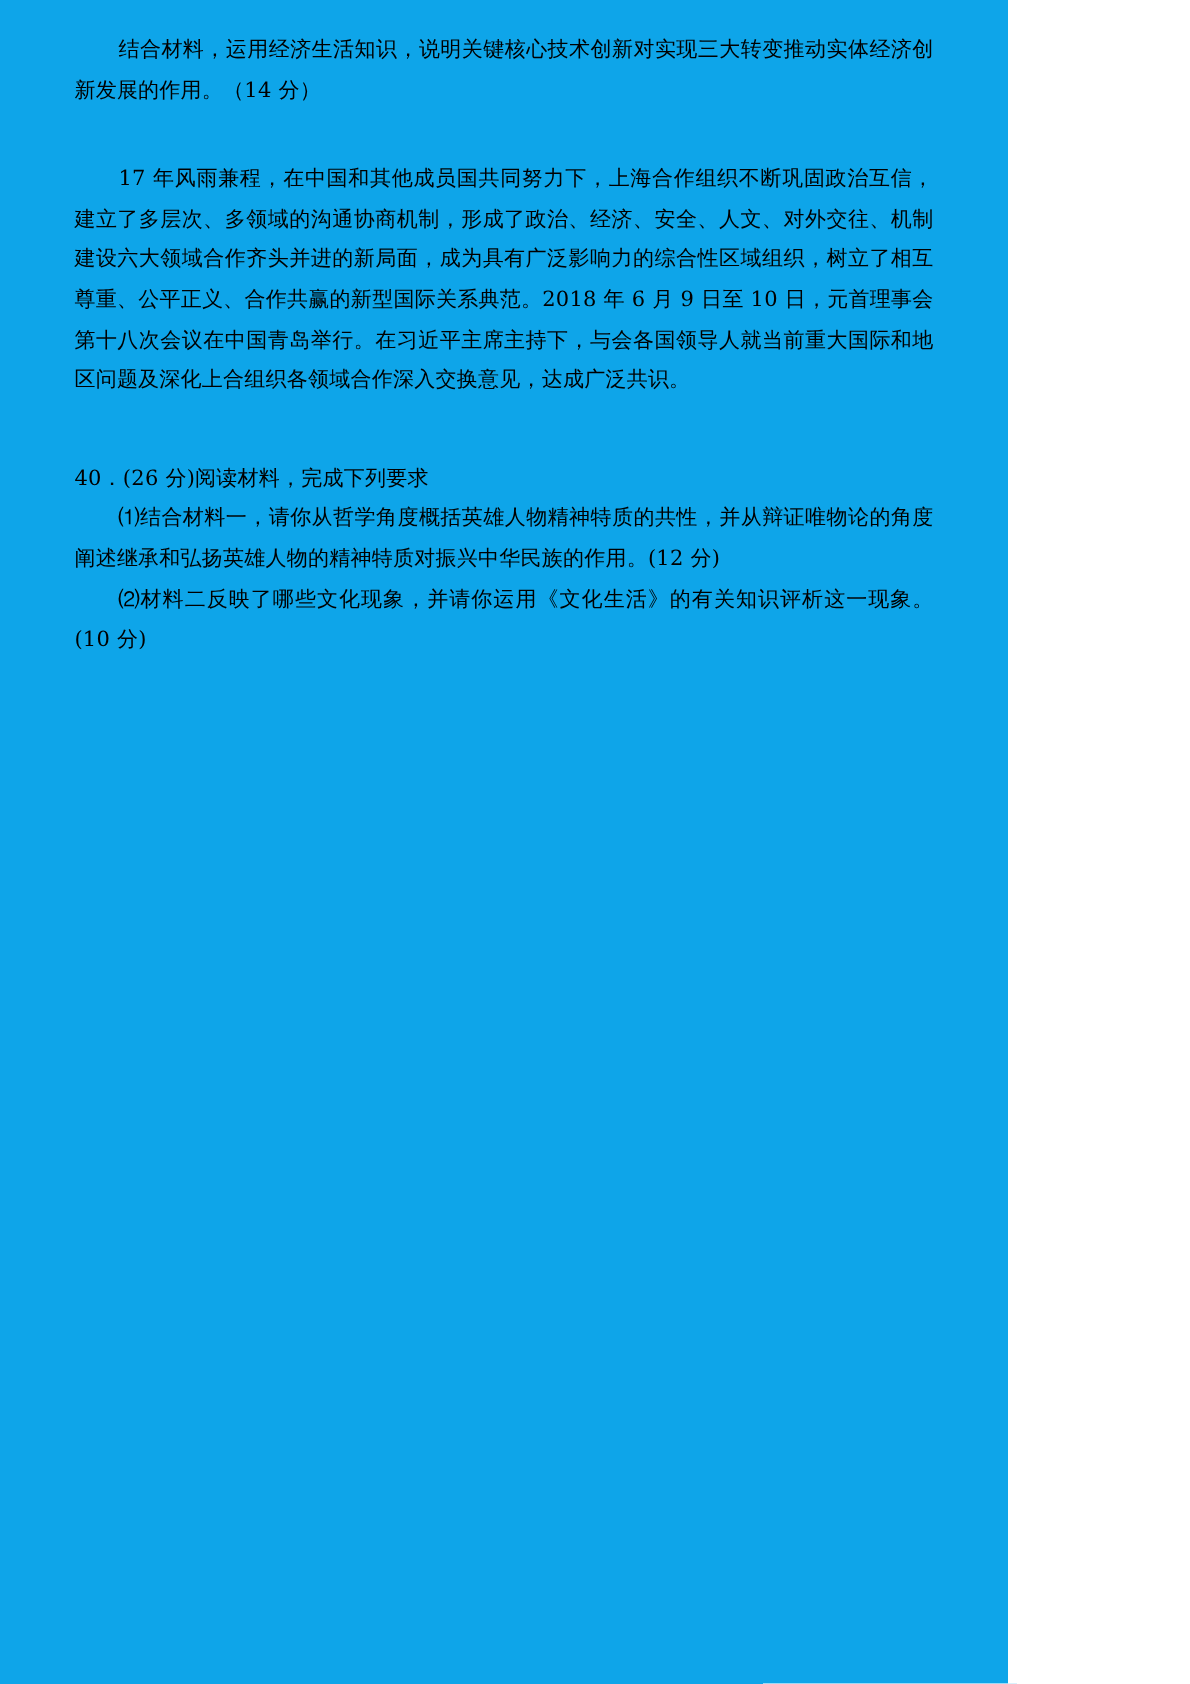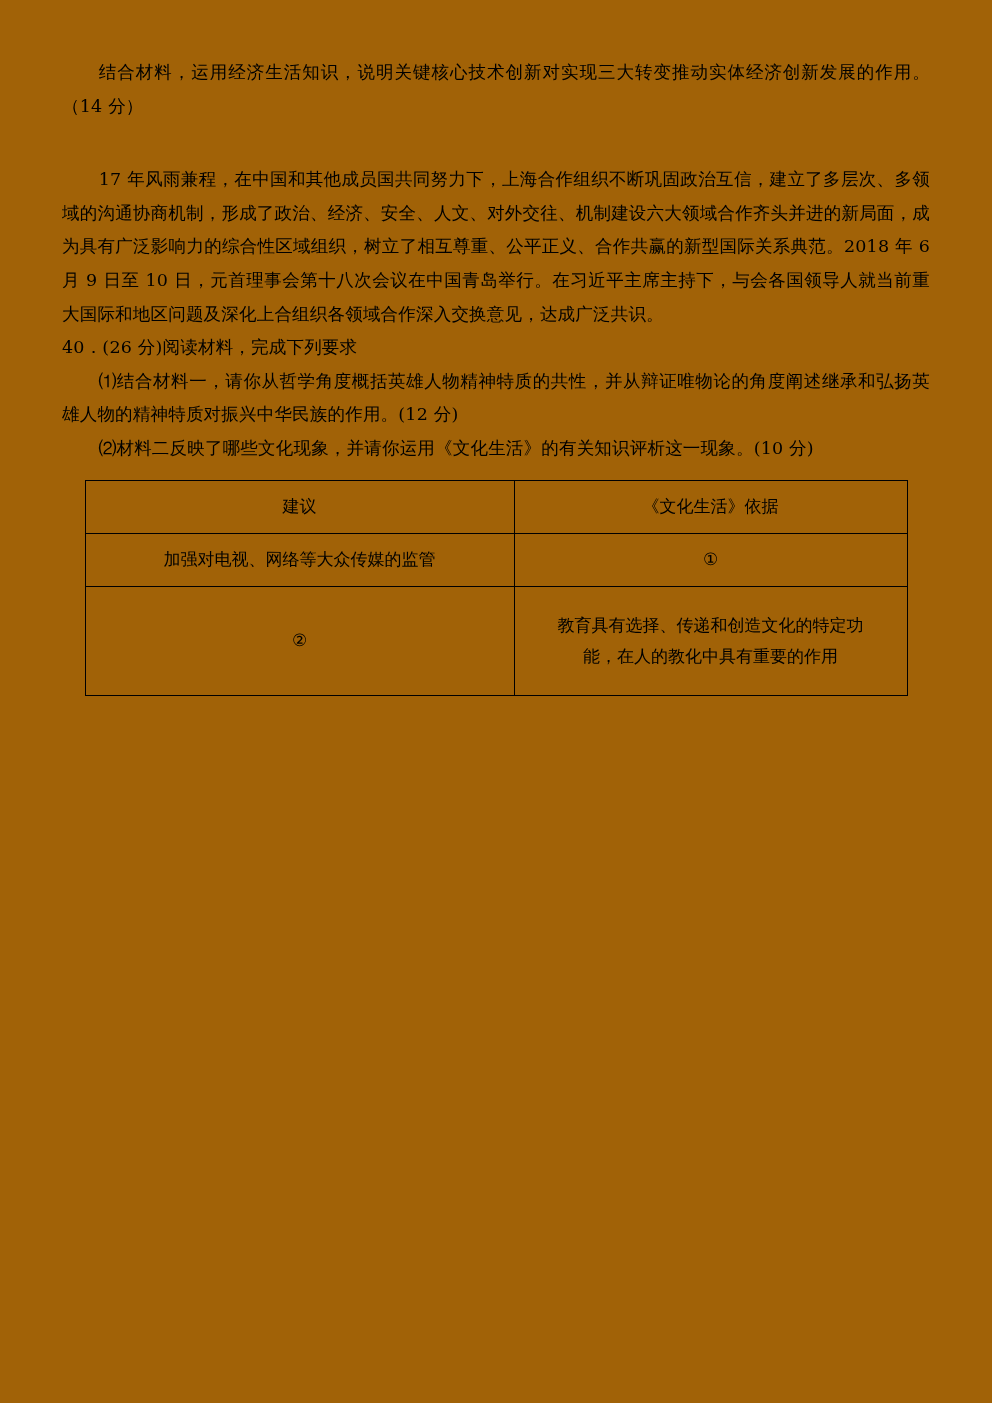--- a/index.html
+++ b/index.html
@@ -5,44 +5,45 @@
   html, body {
     margin: 0;
     padding: 0;
     background: #ffffff;
   }
   body {
     font-family: "DejaVu Serif", "Liberation Serif", serif;
     color: #000000;
   }
   .page {
-    width: 992px;
+    width: 840px;
     height: 1403px;
     box-sizing: border-box;
-    padding: 56px 62px 30px 62px;
-    background: #a16207;
+    padding: 26px 62px 30px 62px;
+    background: #0ea5e9;
     position: relative;
     overflow: hidden;
   }
   .para {
     font-size: 17.5px;
     line-height: 1.92;
     text-align: justify;
     text-justify: inter-ideograph;
     margin: 0;
     letter-spacing: 0.2px;
   }
   .indent2 {
     text-indent: 2.1em;
   }
   .indent1 {
     text-indent: 1.2em;
   }
   .noindent {
     text-indent: 0;
+    margin-top: 48px;
   }
   .gap-lg {
     height: 40px;
   }
   table.answer-table {
     border-collapse: collapse;
     width: 780px;
     margin: 14px auto 0 auto;
     table-layout: fixed;
   }
@@ -80,33 +81,14 @@
   <p class="para noindent">40．(26 分)阅读材料，完成下列要求</p>
 
 
 
 
   <p class="para indent2">⑴结合材料一，请你从哲学角度概括英雄人物精神特质的共性，并从辩证唯物论的角度阐述继承和弘扬英雄人物的精神特质对振兴中华民族的作用。(12 分)</p>
 
   <p class="para indent2">⑵材料二反映了哪些文化现象，并请你运用《文化生活》的有关知识评析这一现象。(10 分)</p>
 
 
-  <table class="answer-table">
-    <tbody>
-        <tr class="row-head">
-      <td class="col-a">建议</td>
-      <td class="col-b">《文化生活》依据</td>
-    </tr>
-    <tr class="row-1">
-      <td class="col-a">加强对电视、网络等大众传媒的监管</td>
-      <td class="col-b">①</td>
-    </tr>
-    <tr class="row-2">
-      <td class="col-a">②</td>
-      <td class="col-b cell-multiline">
-        <div>教育具有选择、传递和创造文化的特定功</div>
-        <div>能，在人的教化中具有重要的作用</div>
-      </td>
-    </tr>
-  </tbody>
-    </table>
 
 </div>
 
 </body></html>

